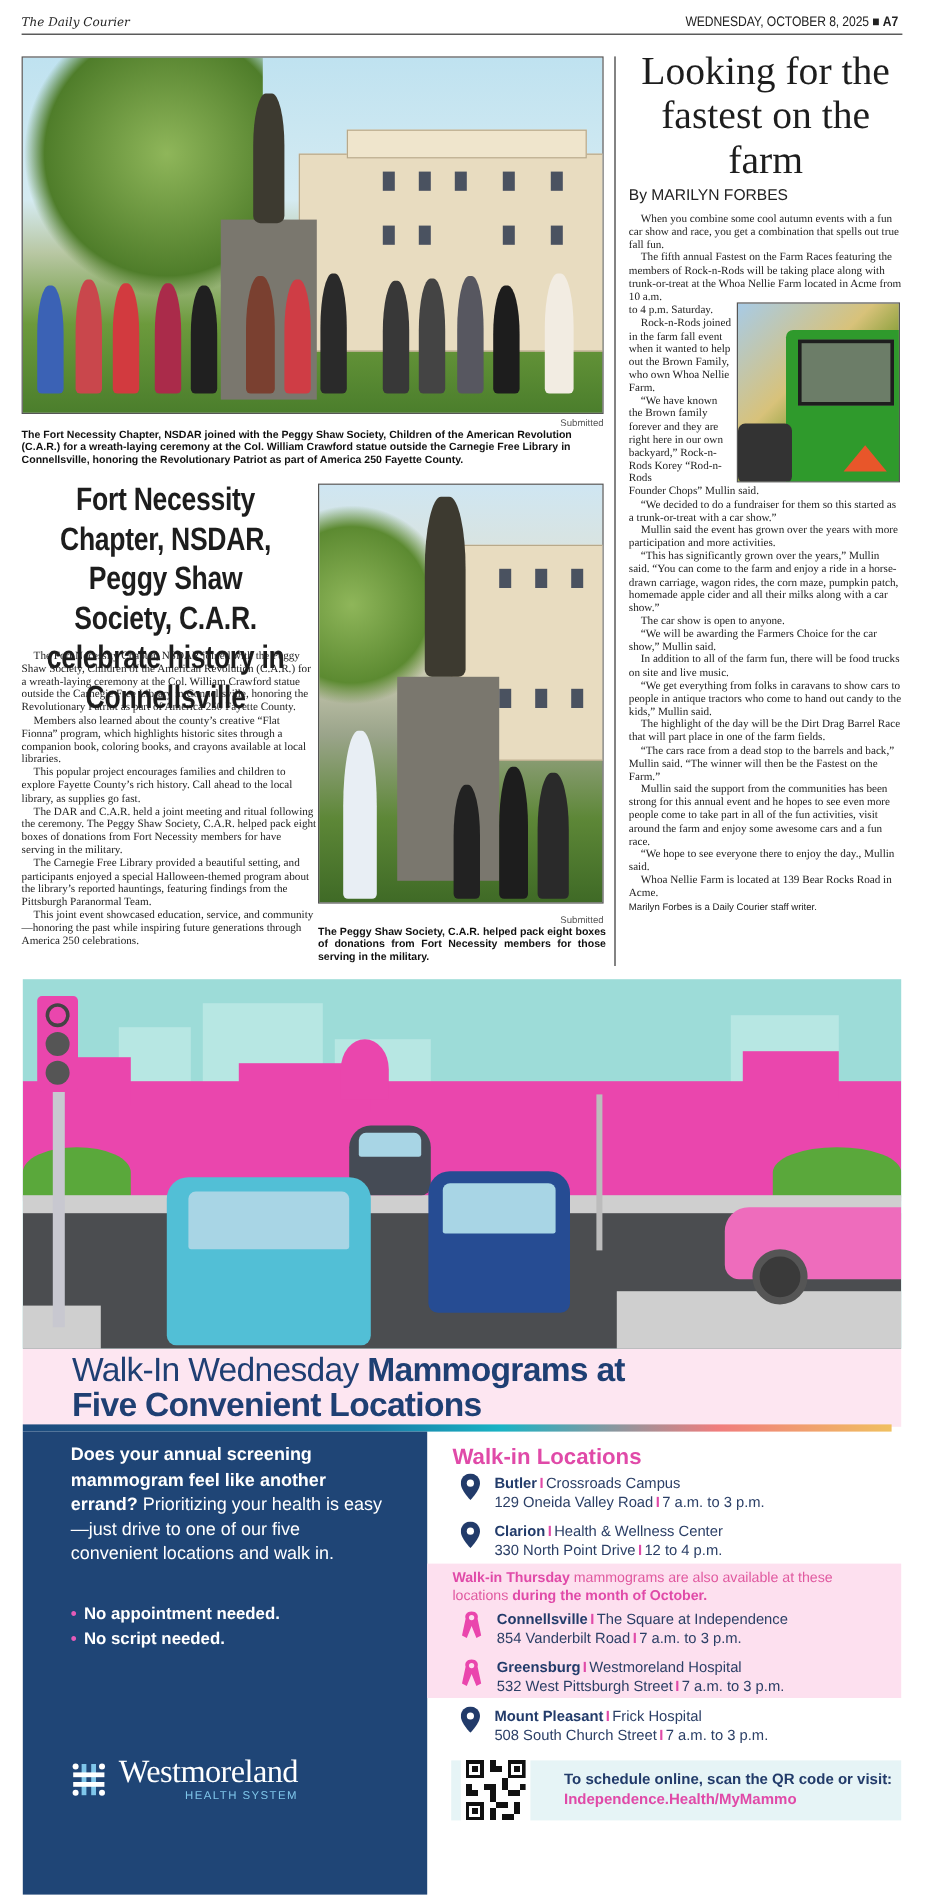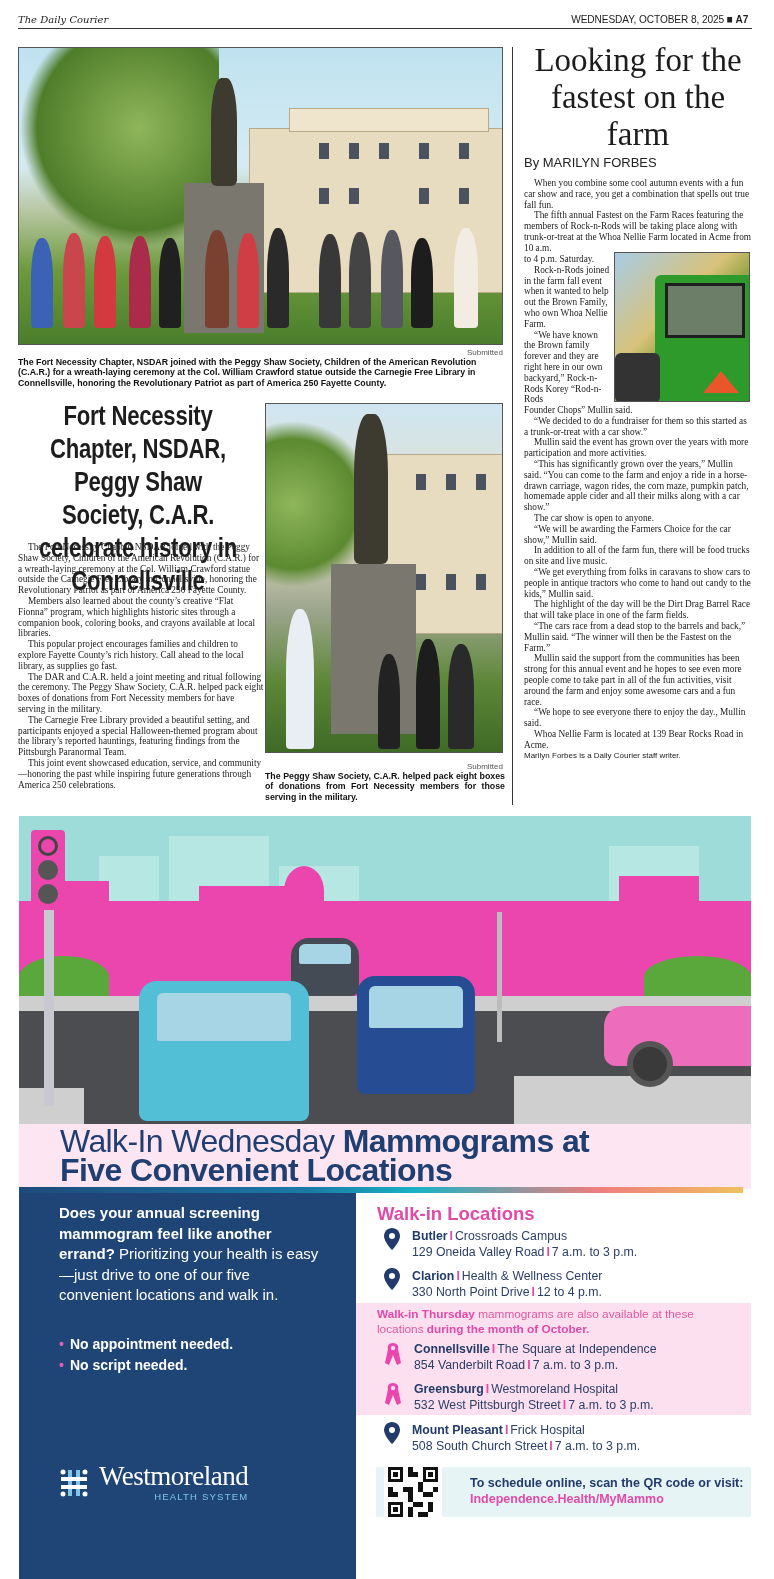--- a/index.html
+++ b/index.html
@@ -49,21 +49,21 @@
 .bush{position:absolute;background:#5aa83b;border-radius:50% 50% 0 0}
 #sign{left:409px;top:24px;width:142px;height:70px;background:#f5b2d6;border:2px solid #f7c8e2;border-radius:3px;text-align:center;font-family:"Liberation Sans",sans-serif}
 #sign-t1{font-weight:bold;color:#e0409e;font-size:13px;line-height:15px;margin-top:11px;transform:scaleX(.9)}
 #sign-t2{color:#e0409e;font-size:9px;margin-top:3px}
 #sign-post{left:478px;top:96px;width:5px;height:130px;background:#bcbcbc}
 #tlight-post{left:25px;top:90px;width:10px;height:200px;background:#c8c8d0}
 #tlight{left:12px;top:14px;width:34px;height:80px;background:#ea46ad;border-radius:4px}
 .lamp{position:absolute;left:7px;width:20px;height:20px;border-radius:50%;background:#555}
 .car{position:absolute;border-radius:18px 18px 8px 8px}
 .wind{position:absolute;background:#a8d5e5;border-radius:6px 6px 2px 2px}
-#ad-title{left:19px;top:1124px;width:732px;height:65px;background:#fde6f1;padding:3px 0 0 41px;font-family:"Liberation Sans",sans-serif;color:#1f3f73;font-size:32px;line-height:29px;letter-spacing:-.6px}
+#ad-title{left:19px;top:1124px;width:732px;height:65px;background:#fde6f1;padding:3px 0 0 41px;font-family:"Liberation Sans",sans-serif;color:#1f3f73;font-size:28px;line-height:29px;letter-spacing:-.6px}
 #ad-title b{font-weight:bold}
 #grad-bar{left:19px;top:1187px;width:724px;height:6px;background:linear-gradient(90deg,#1d4a7c 0%,#1a7aa6 40%,#1ab3c4 55%,#f07d7d 80%,#f0c060 100%)}
 #ad-left{left:19px;top:1193px;width:337px;height:386px;background:#1f4576;color:#fff;font-family:"Liberation Sans",sans-serif;padding:10px 0 0 40px}
 #ad-lead{font-size:15px;line-height:20.5px;width:260px}
 #ad-lead b{font-weight:bold}
 #ad-bul{margin-top:28px;font-size:14px;font-weight:bold;line-height:21px;list-style:none}
 #ad-bul li::before{content:"•";color:#e45bb8;margin-right:6px}
 #logo-wrap{position:absolute;left:40px;top:270px;display:flex;align-items:center;gap:10px}
 #logo-name{font-family:"Liberation Serif",serif;font-size:27px;color:#fff;line-height:27px;letter-spacing:-.5px}
 #logo-sub{font-family:"Liberation Sans",sans-serif;font-size:9.5px;color:#7fc6ea;letter-spacing:1.2px;text-align:right;margin-top:1px}
@@ -170,21 +170,21 @@
 </div>
 <div class="abs body" id="story2c">
   <p style="text-indent:0">Founder Chops” Mullin said.</p>
   <p>“We decided to do a fundraiser for them so this started as a trunk-or-treat with a car show.”</p>
   <p>Mullin said the event has grown over the years with more participation and more activities.</p>
   <p>“This has significantly grown over the years,” Mullin said. “You can come to the farm and enjoy a ride in a horse-drawn carriage, wagon rides, the corn maze, pumpkin patch, homemade apple cider and all their milks along with a car show.”</p>
   <p>The car show is open to anyone.</p>
   <p>“We will be awarding the Farmers Choice for the car show,” Mullin said.</p>
   <p>In addition to all of the farm fun, there will be food trucks on site and live music.</p>
   <p>“We get everything from folks in caravans to show cars to people in antique tractors who come to hand out candy to the kids,” Mullin said.</p>
-  <p>The highlight of the day will be the Dirt Drag Barrel Race that will take place in one of the farm fields.</p>
+  <p>The highlight of the day will be the Dirt Drag Barrel Race that will part place in one of the farm fields.</p>
   <p>“The cars race from a dead stop to the barrels and back,” Mullin said. “The winner will then be the Fastest on the Farm.”</p>
   <p>Mullin said the support from the communities has been strong for this annual event and he hopes to see even more people come to take part in all of the fun activities, visit around the farm and enjoy some awesome cars and a fun race.</p>
   <p>“We hope to see everyone there to enjoy the day., Mullin said.</p>
   <p>Whoa Nellie Farm is located at 139 Bear Rocks Road in Acme.</p>
   <div id="tagline">Marilyn Forbes is a Daily Courier staff writer.</div>
 </div>
 
 <div class="abs" id="ad-scene">
   <div class="sky2" style="left:80px;top:40px;width:60px;height:100px"></div>
   <div class="sky2" style="left:150px;top:20px;width:100px;height:120px"></div>

